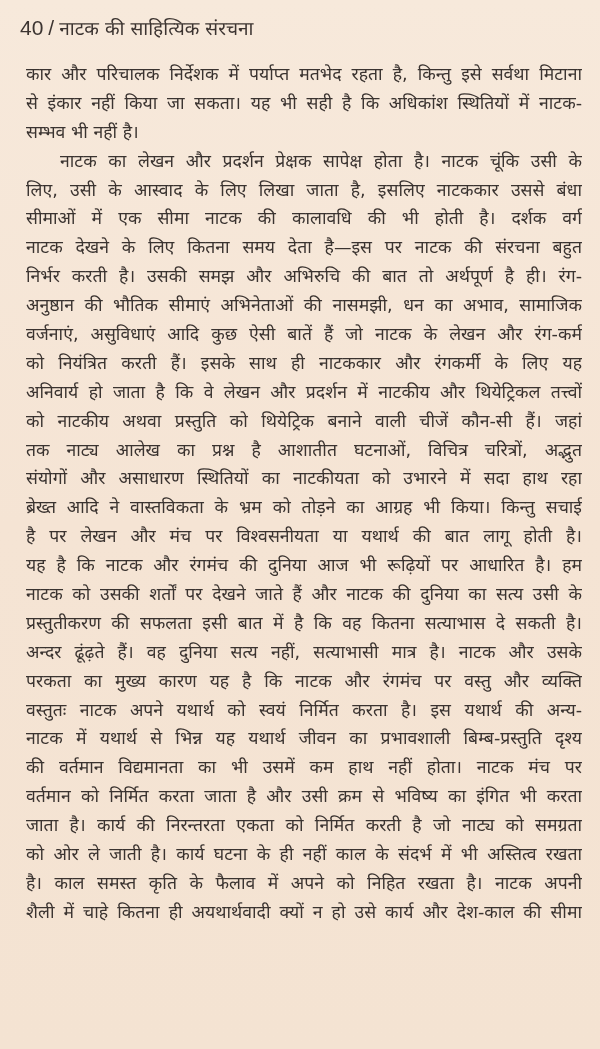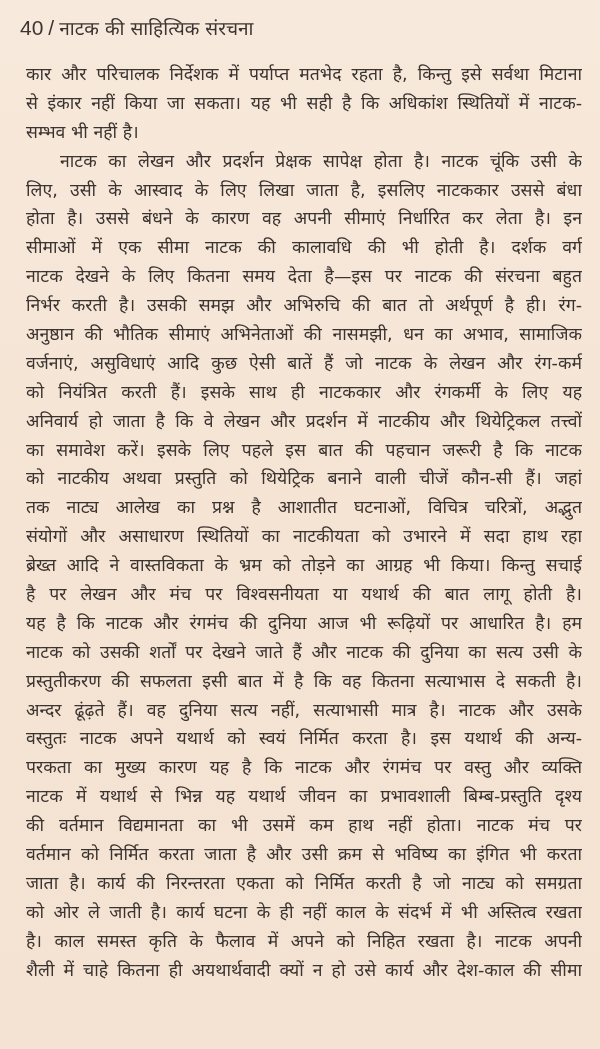--- a/index.html
+++ b/index.html
@@ -72,40 +72,38 @@
   </div>
 
   <div class="body">
 
     <div class="line">कार और परिचालक निर्देशक में पर्याप्त मतभेद रहता है, किन्तु इसे सर्वथा मिटाना</div>
     <div class="line">से इंकार नहीं किया जा सकता। यह भी सही है कि अधिकांश स्थितियों में नाटक-</div>
     <div class="line last">सम्भव भी नहीं है।</div>
 
     <div class="line indent">नाटक का लेखन और प्रदर्शन प्रेक्षक सापेक्ष होता है। नाटक चूंकि उसी के</div>
     <div class="line">लिए, उसी के आस्वाद के लिए लिखा जाता है, इसलिए नाटककार उससे बंधा</div>
-    <div class="line">होता है। उससे बंधने के कारण वह अपनी सीमाएं निर्धारित कर लेता है। इन</div>
     <div class="line">सीमाओं में एक सीमा नाटक की कालावधि की भी होती है। दर्शक वर्ग</div>
     <div class="line">नाटक देखने के लिए कितना समय देता है—इस पर नाटक की संरचना बहुत</div>
     <div class="line">निर्भर करती है। उसकी समझ और अभिरुचि की बात तो अर्थपूर्ण है ही। रंग-</div>
     <div class="line">अनुष्ठान की भौतिक सीमाएं अभिनेताओं की नासमझी, धन का अभाव, सामाजिक</div>
     <div class="line">वर्जनाएं, असुविधाएं आदि कुछ ऐसी बातें हैं जो नाटक के लेखन और रंग-कर्म</div>
     <div class="line">को नियंत्रित करती हैं। इसके साथ ही नाटककार और रंगकर्मी के लिए यह</div>
     <div class="line">अनिवार्य हो जाता है कि वे लेखन और प्रदर्शन में नाटकीय और थियेट्रिकल तत्त्वों</div>
-    <div class="line">का समावेश करें। इसके लिए पहले इस बात की पहचान जरूरी है कि नाटक</div>
     <div class="line">को नाटकीय अथवा प्रस्तुति को थियेट्रिक बनाने वाली चीजें कौन-सी हैं। जहां</div>
     <div class="line">तक नाट्य आलेख का प्रश्न है आशातीत घटनाओं, विचित्र चरित्रों, अद्भुत</div>
     <div class="line">संयोगों और असाधारण स्थितियों का नाटकीयता को उभारने में सदा हाथ रहा</div>
     <div class="line">ब्रेख्त आदि ने वास्तविकता के भ्रम को तोड़ने का आग्रह भी किया। किन्तु सचाई</div>
     <div class="line">है पर लेखन और मंच पर विश्वसनीयता या यथार्थ की बात लागू होती है।</div>
     <div class="line">यह है कि नाटक और रंगमंच की दुनिया आज भी रूढ़ियों पर आधारित है। हम</div>
     <div class="line">नाटक को उसकी शर्तों पर देखने जाते हैं और नाटक की दुनिया का सत्य उसी के</div>
     <div class="line">प्रस्तुतीकरण की सफलता इसी बात में है कि वह कितना सत्याभास दे सकती है।</div>
     <div class="line">अन्दर ढूंढ़ते हैं। वह दुनिया सत्य नहीं, सत्याभासी मात्र है। नाटक और उसके</div>
+    <div class="line">परकता का मुख्य कारण यह है कि नाटक और रंगमंच पर वस्तु और व्यक्ति</div>
     <div class="line">वस्तुतः नाटक अपने यथार्थ को स्वयं निर्मित करता है। इस यथार्थ की अन्य-</div>
-    <div class="line">परकता का मुख्य कारण यह है कि नाटक और रंगमंच पर वस्तु और व्यक्ति</div>
     <div class="line">नाटक में यथार्थ से भिन्न यह यथार्थ जीवन का प्रभावशाली बिम्ब-प्रस्तुति दृश्य</div>
     <div class="line">की वर्तमान विद्यमानता का भी उसमें कम हाथ नहीं होता। नाटक मंच पर</div>
     <div class="line">वर्तमान को निर्मित करता जाता है और उसी क्रम से भविष्य का इंगित भी करता</div>
     <div class="line">जाता है। कार्य की निरन्तरता एकता को निर्मित करती है जो नाट्य को समग्रता</div>
     <div class="line">को ओर ले जाती है। कार्य घटना के ही नहीं काल के संदर्भ में भी अस्तित्व रखता</div>
     <div class="line">है। काल समस्त कृति के फैलाव में अपने को निहित रखता है। नाटक अपनी</div>
     <div class="line">शैली में चाहे कितना ही अयथार्थवादी क्यों न हो उसे कार्य और देश-काल की सीमा</div>
     <div class="line"></div>
 
   </div>

